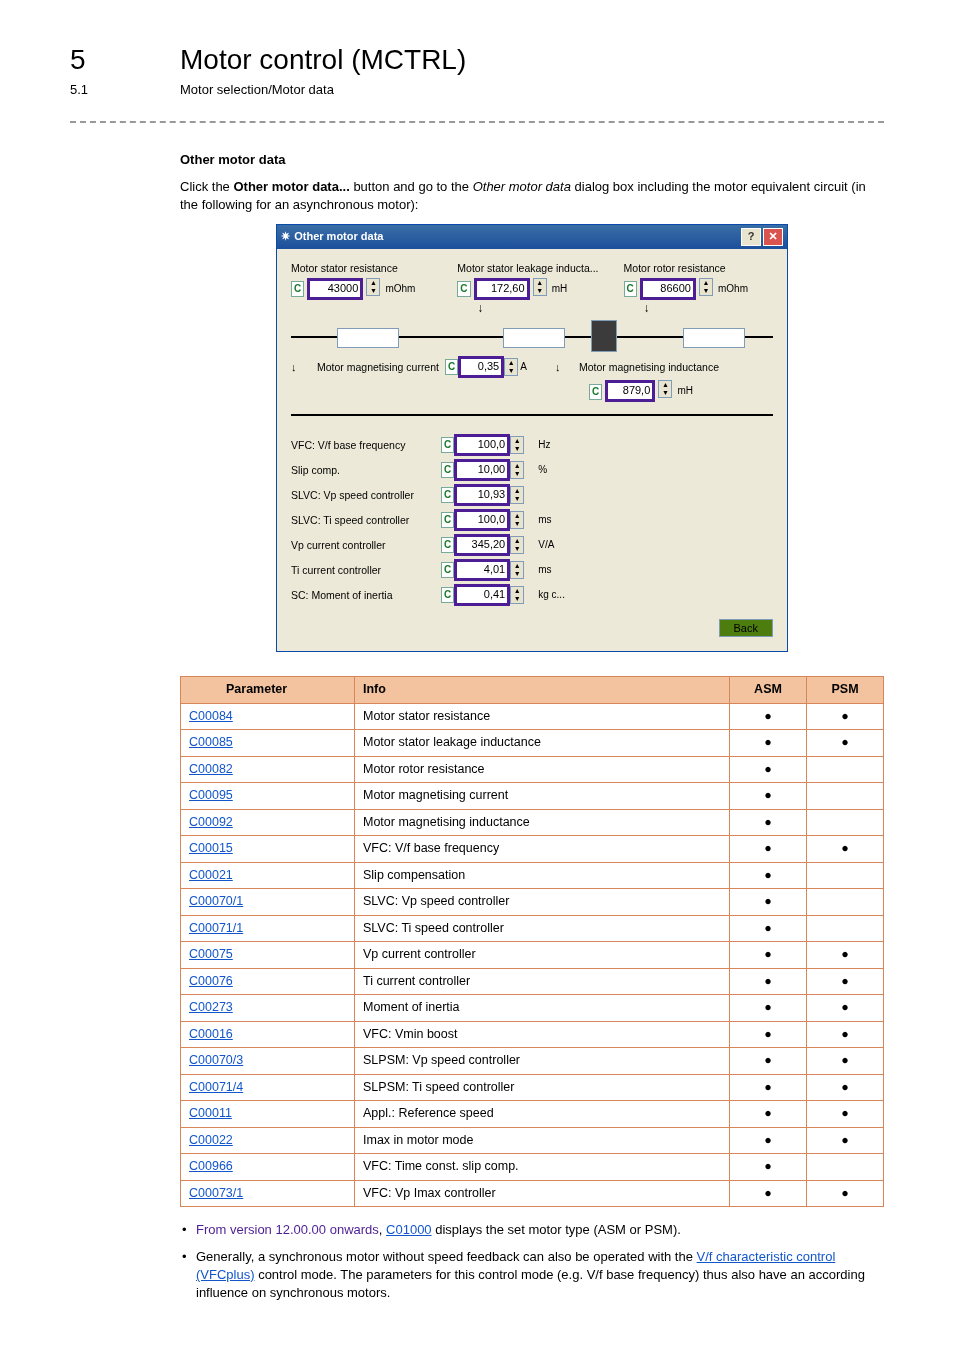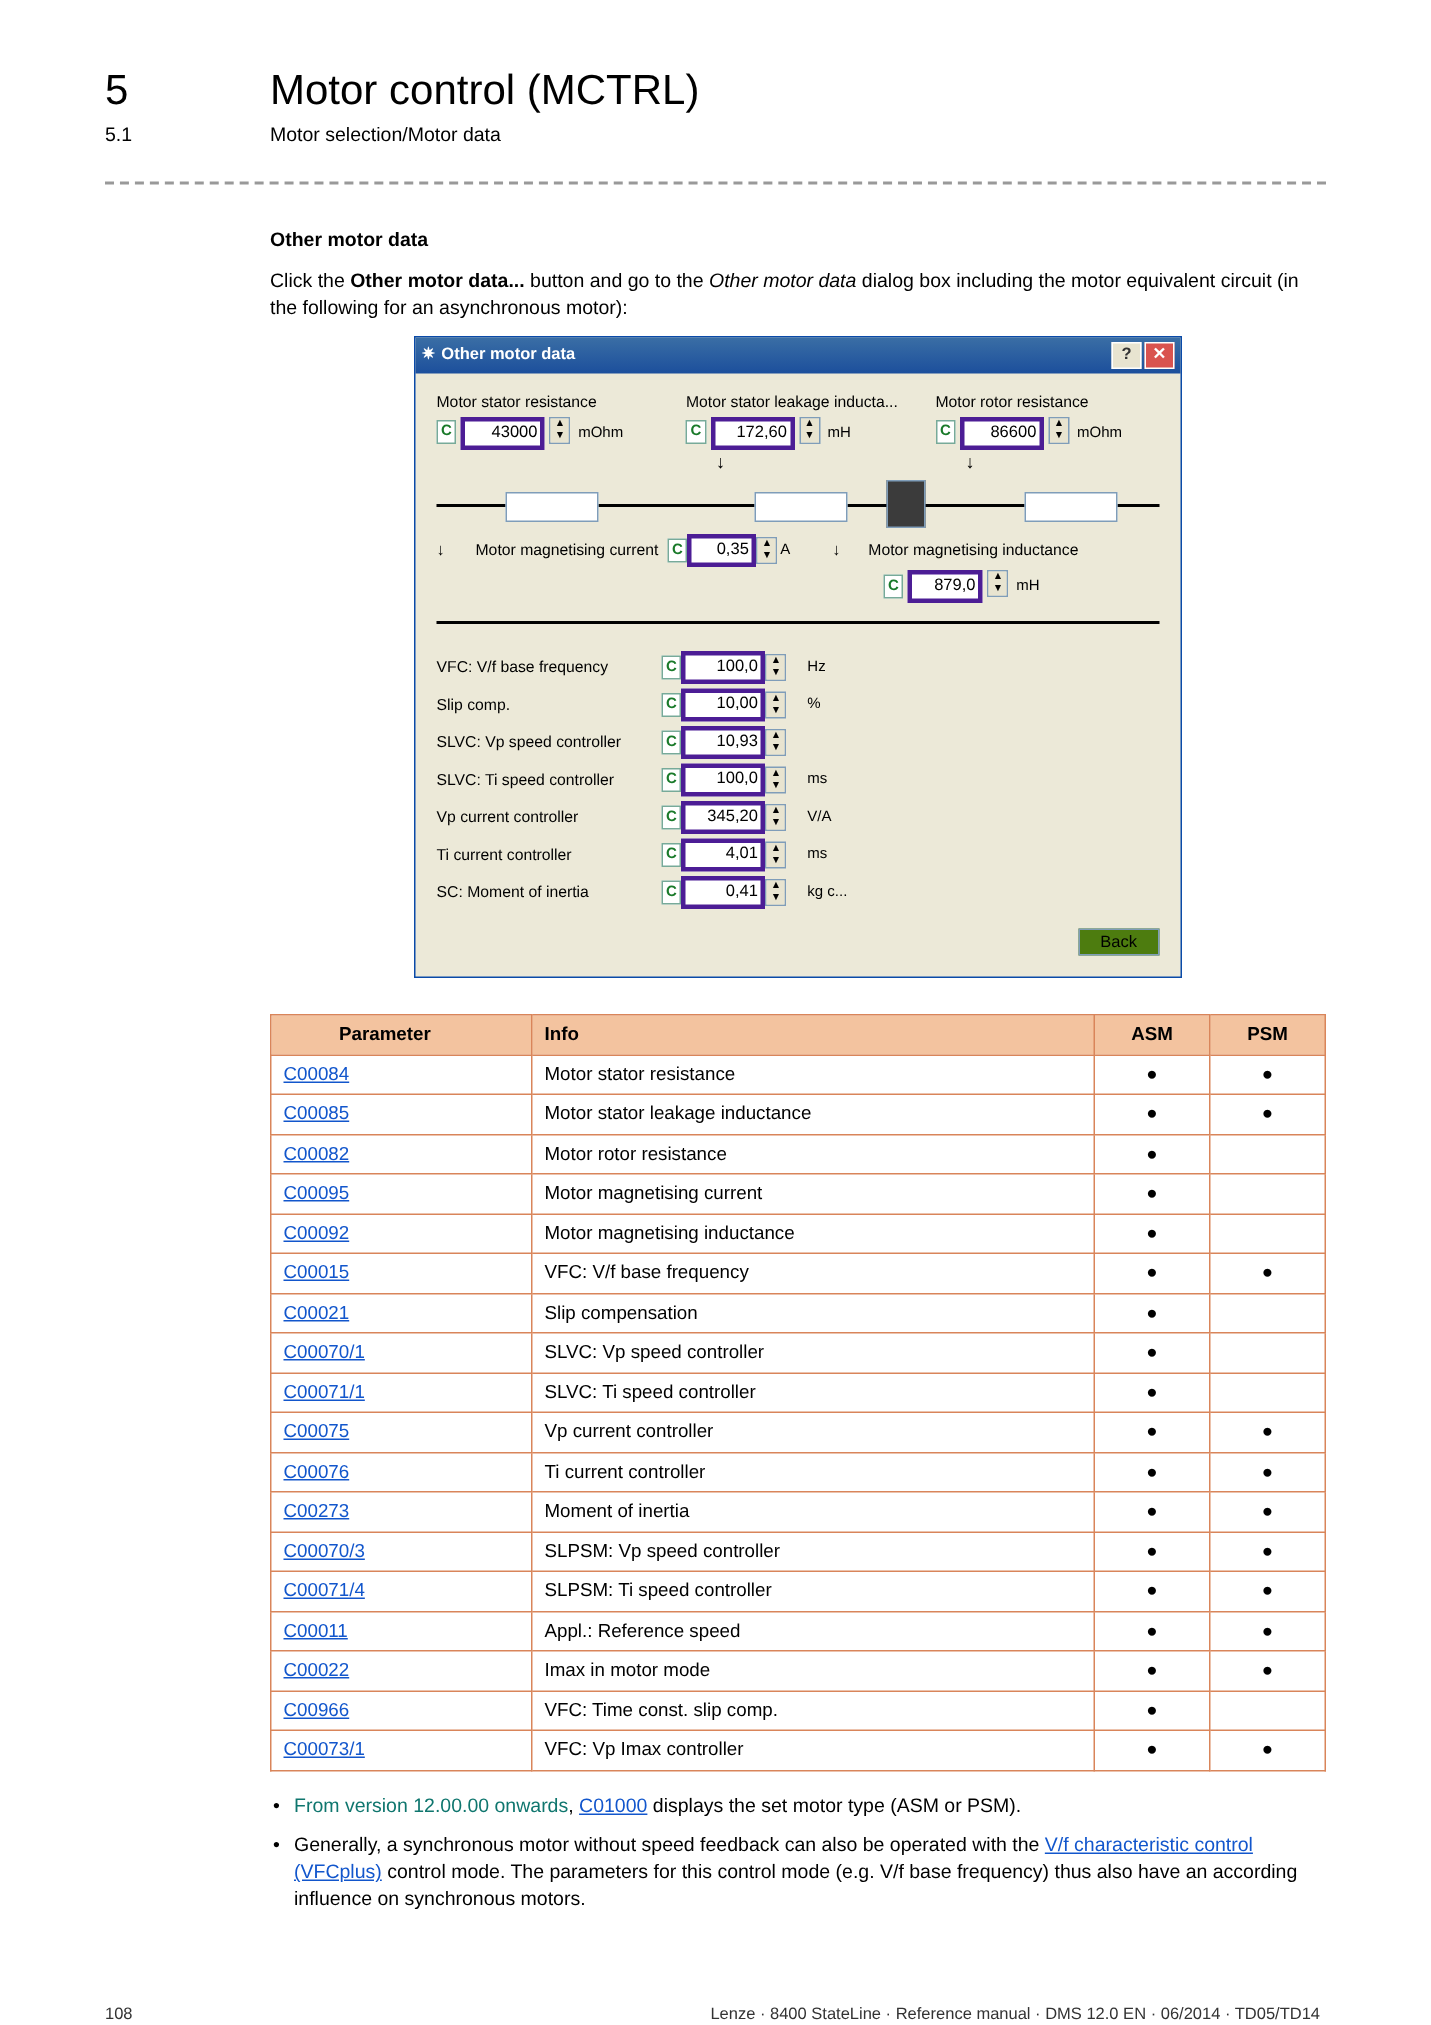--- a/index.html
+++ b/index.html
@@ -101,21 +101,21 @@
   table.param-table th {
     background: #f3c39f;
     font-weight: bold;
   }
   table.param-table td.dot { text-align: center; width: 60px; }
   table.param-table th.dot { text-align: center; width: 60px; }
   a.codelink, span.codelink { color: #1256cc; text-decoration: underline; }
   .bullets { margin-top: 14px; padding-left: 0; }
   .bullets li { list-style: none; position: relative; padding-left: 16px; margin-bottom: 8px; }
   .bullets li::before { content: "•"; position: absolute; left: 2px; }
-  .blue { color: #0f766e; }
+  .blue { color: #4c1d95; }
   .footer {
     margin-top: 60px; font-size: 11px; color: #333;
     display:flex; justify-content:space-between;
     padding-right: 4px;
     margin-left: -110px;
   }
 </style>
 </head>
 <body>
 
@@ -399,20 +399,26 @@
           <td class="dot">●</td>
           <td class="dot">●</td>
         </tr>
         <tr>
           <td><a href="#" class="codelink">C00273</a></td>
           <td>Moment of inertia</td>
           <td class="dot">●</td>
           <td class="dot">●</td>
         </tr>
         <tr>
+          <td><a href="#" class="codelink">C00016</a></td>
+          <td>VFC: Vmin boost</td>
+          <td class="dot">●</td>
+          <td class="dot">●</td>
+        </tr>
+        <tr>
           <td><a href="#" class="codelink">C00070/3</a></td>
           <td>SLPSM: Vp speed controller</td>
           <td class="dot">●</td>
           <td class="dot">●</td>
         </tr>
         <tr>
           <td><a href="#" class="codelink">C00071/4</a></td>
           <td>SLPSM: Ti speed controller</td>
           <td class="dot">●</td>
           <td class="dot">●</td>

